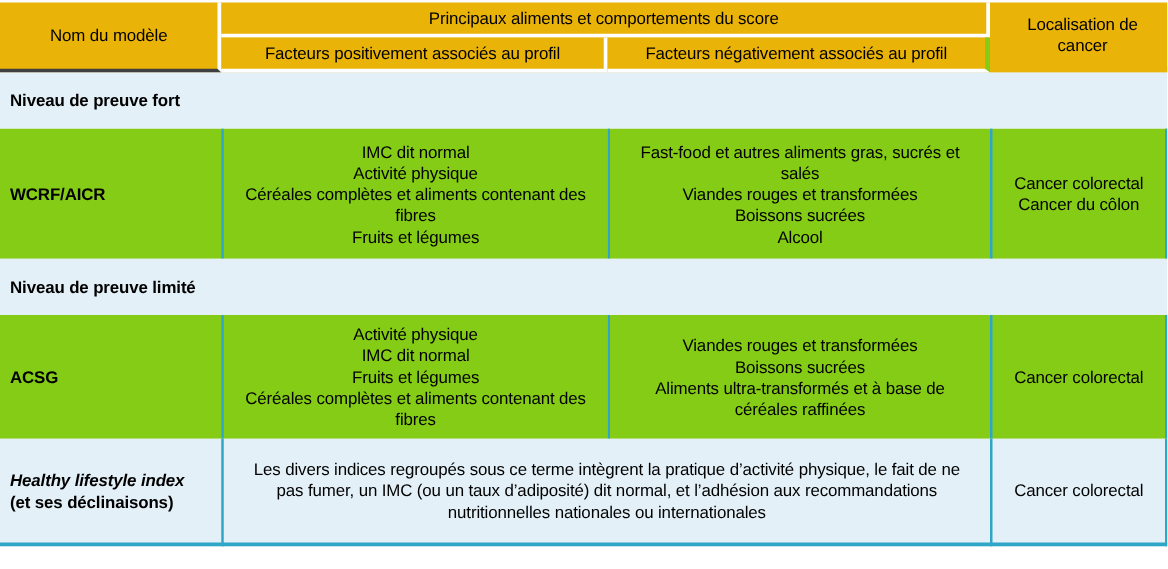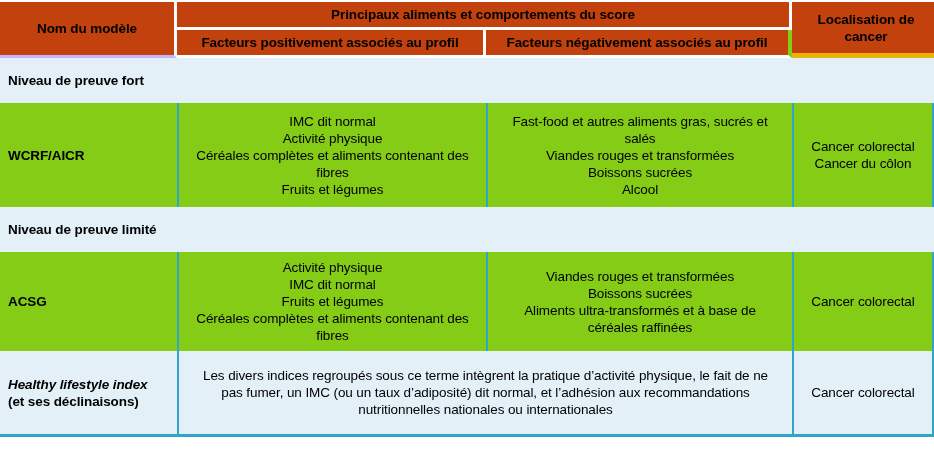--- a/index.html
+++ b/index.html
@@ -32,26 +32,26 @@
   .model-table th, .model-table td {
     box-sizing: border-box;
     font-size: 13.5px;
     line-height: 17px;
     padding: 4px 10px;
     vertical-align: middle;
   }
 
   
   .model-table th {
-    background: #c2410c;
-    font-weight: bold;
+    background: #eab308;
+    font-weight: normal;
     text-align: center;
     border: 0 solid #ffffff;
   }
-  th.th-model   { border-right: 3px solid #ffffff; border-bottom: 3px solid #c4b5fd; }
+  th.th-model   { border-right: 3px solid #ffffff; border-bottom: 3px solid #404040; }
   th.th-group   { border-right: 3px solid #ffffff; border-bottom: 3px solid #ffffff; height: 27px; }
   th.th-pos     { border-right: 3px solid #ffffff; border-bottom: 3px solid #ffffff; height: 25px; }
   th.th-neg     { border-right: 4px solid #84cc16; border-bottom: 3px solid #ffffff; }
   th.th-loc     { border-bottom: 5px solid #eab308; padding-left: 16px; }
 
   
   td.section-band {
     background: #e3f0f7;
     font-weight: bold;
     text-align: left;

